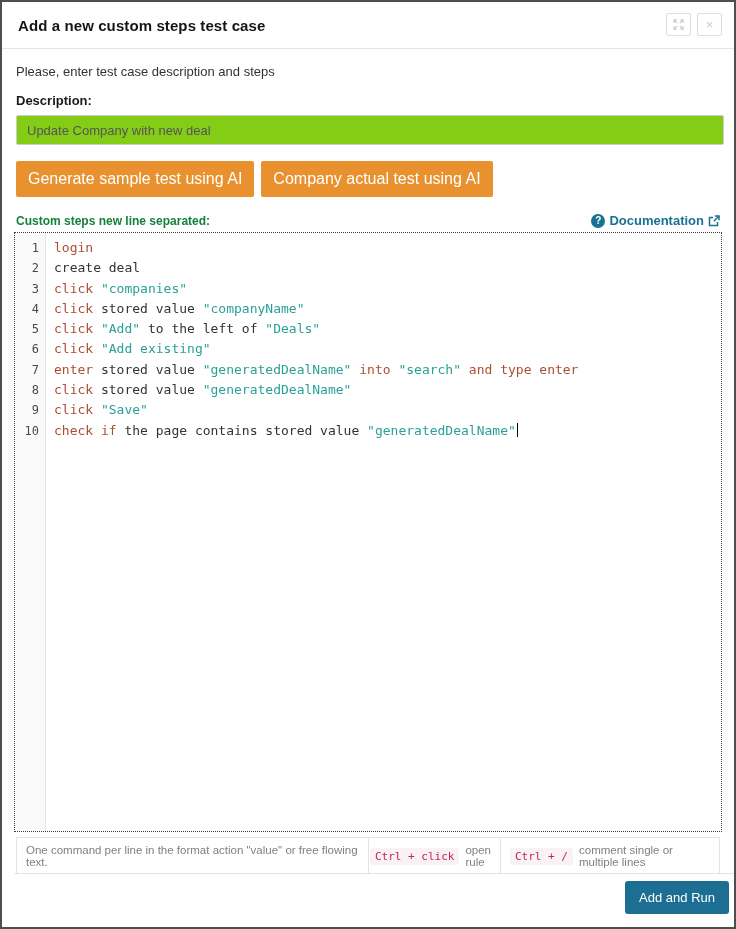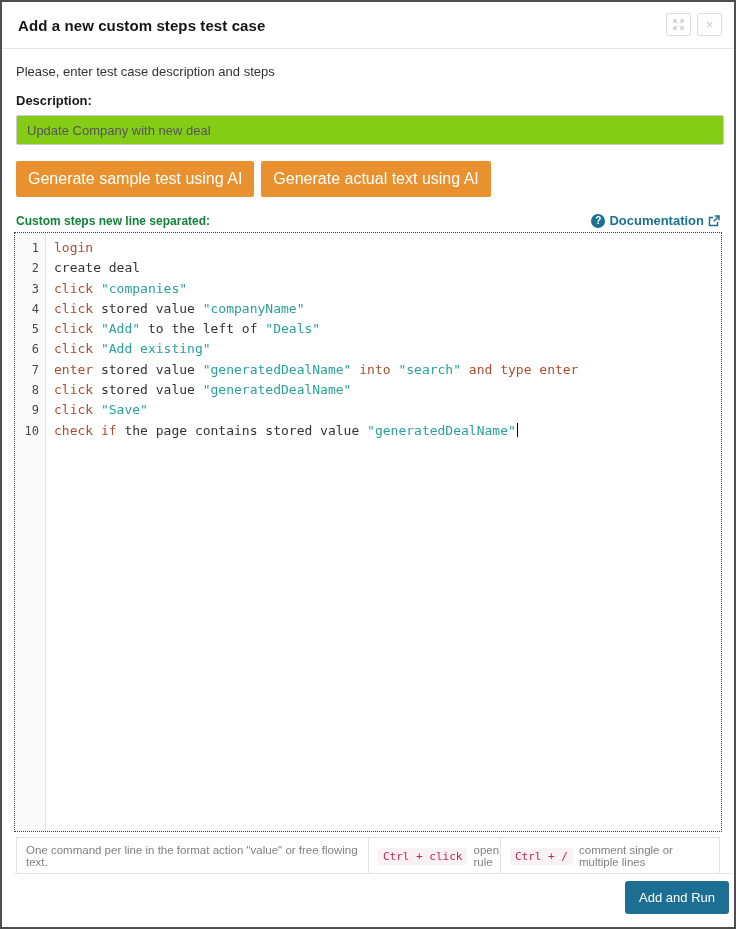--- a/index.html
+++ b/index.html
@@ -75,21 +75,21 @@
   .tok-kw   { color:#ac4e32;margin-top:8px; }
   .tok-str  { color:#2aa198; }
   .tok-plain{ color:#333; }
   .caret { display:inline-block; width:1px; height:14px; background:#000; vertical-align:-2px; margin-left:1px; }
 
   
   .hint-bar {
     margin:5px 14px 0; border:1px solid #e3e3e3;
     display:flex; align-items:stretch; font-size:11.5px; color:#808080; background:#fff;
   }
-  .hint-seg { display:flex; align-items:center; gap:6px; padding:6px 9px; }
+  .hint-seg { display:flex; align-items:center; gap:6px; padding:6px 9px;justify-content:flex-end; }
   .hint-seg + .hint-seg { border-left:1px solid #e3e3e3; }
   .seg-format { width:351px; }
   .seg-openrule { width:132px; }
   .seg-comment { flex:1; }
   .hint-kbd {
     font-family:"DejaVu Sans Mono", monospace; font-size:11px;
     color:#c7254e; background:#f9f2f4; padding:2px 5px; border-radius:3px; white-space:nowrap;
   }
 
   
@@ -128,21 +128,21 @@
     </div>
   </div>
 
   <div class="intro">Please, enter test case description and steps</div>
 
   <div class="desc-label">Description:</div>
   <input class="desc-input" type="text" value="Update Company with new deal" style="">
 
   <div class="ai-row">
     <button class="btn-orange">Generate sample test using AI</button>
-    <button class="btn-orange">Generate actual text using AI</button>
+    <button class="btn-orange">Company actual test using AI</button>
   </div>
 
   <div class="steps-row">
     <div class="steps-label">Custom steps new line separated:</div>
     <a class="doc-link">
       <span class="q-icon">?</span>
       <span>Documentation</span>
       <span style="display:flex;">
         <svg width="12" height="12" viewBox="0 0 12 12" fill="none" stroke="currentColor" stroke-width="1.5">
           <path d="M5 2.5 H1.5 V10.5 H9.5 V7"></path>

